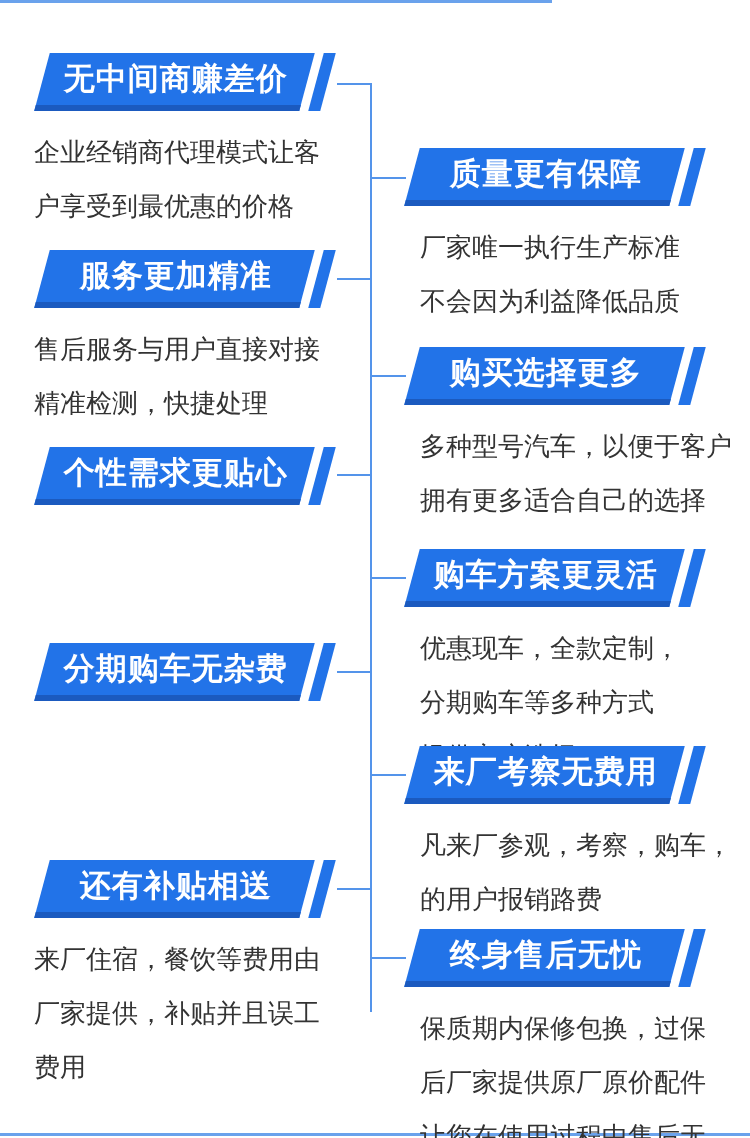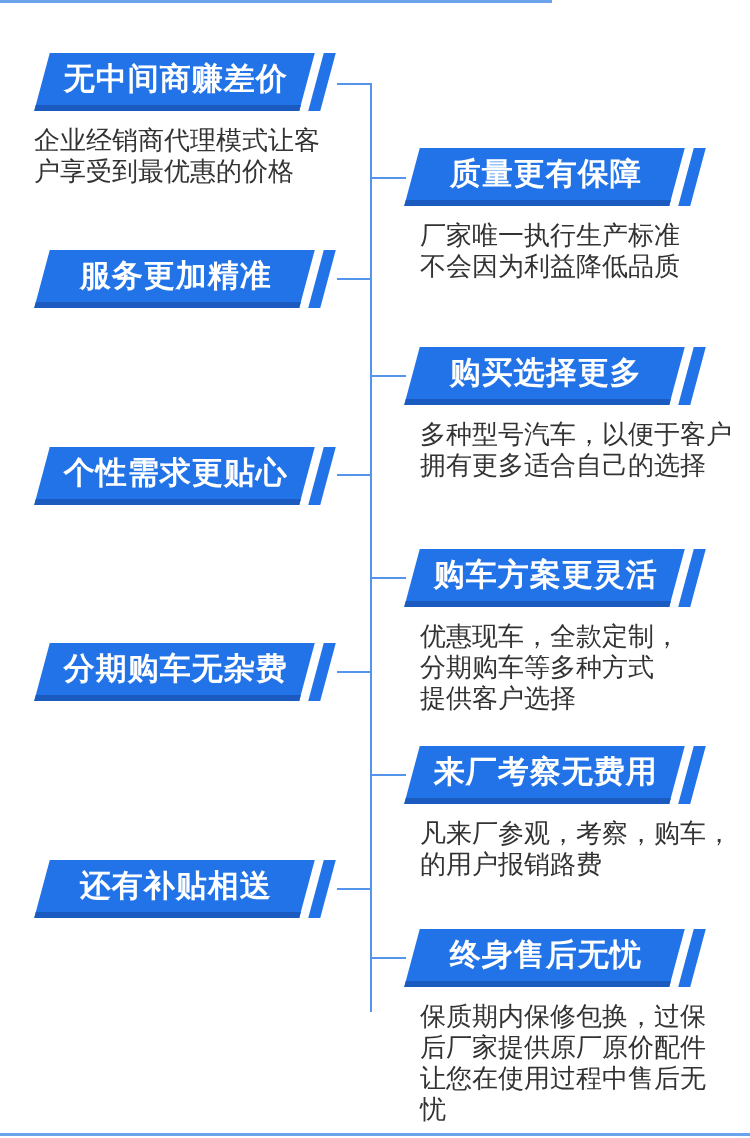--- a/index.html
+++ b/index.html
@@ -31,21 +31,21 @@
   .hdr .slash{
     position:absolute;top:0;right:-21px;width:12px;height:58px;
     background:var(--header-blue);
   }
   .hdr-text{
     transform:skewX(15deg);
     color:#ffffff;font-size:31px;font-weight:bold;letter-spacing:1px;white-space:nowrap;
   }
   .body-text{
     margin:14px 0 0 0;
-    font-size:26px;line-height:31px;color:var(--text-dark);
+    font-size:26px;line-height:54px;color:var(--text-dark);
     white-space:pre-line;
   }
   .item.left  .body-text{margin-left:-8px;}
   .item.right .body-text{margin-left:8px;}
 </style>
 </head>
 <body>
 
 <div class="page">
 
@@ -80,20 +80,22 @@
     </div>
     <p class="body-text">厂家唯一执行生产标准
 不会因为利益降低品质</p>
   </div>
 
   <div class="item left" style="left:42px;top:250px">
     <div class="hdr">
       <span class="hdr-text">服务更加精准</span>
       <span class="slash"></span>
     </div>
+    <p class="body-text">售后服务与用户直接对接
+精准检测，快捷处理</p>
   </div>
 
   <div class="item right" style="left:412px;top:347px">
     <div class="hdr">
       <span class="hdr-text">购买选择更多</span>
       <span class="slash"></span>
     </div>
     <p class="body-text">多种型号汽车，以便于客户
 拥有更多适合自己的选择</p>
   </div>
@@ -129,20 +131,23 @@
     </div>
     <p class="body-text">凡来厂参观，考察，购车，
 的用户报销路费</p>
   </div>
 
   <div class="item left" style="left:42px;top:860px">
     <div class="hdr">
       <span class="hdr-text">还有补贴相送</span>
       <span class="slash"></span>
     </div>
+    <p class="body-text">来厂住宿，餐饮等费用由
+厂家提供，补贴并且误工
+费用</p>
   </div>
 
   <div class="item right" style="left:412px;top:929px">
     <div class="hdr">
       <span class="hdr-text">终身售后无忧</span>
       <span class="slash"></span>
     </div>
     <p class="body-text">保质期内保修包换，过保
 后厂家提供原厂原价配件
 让您在使用过程中售后无

